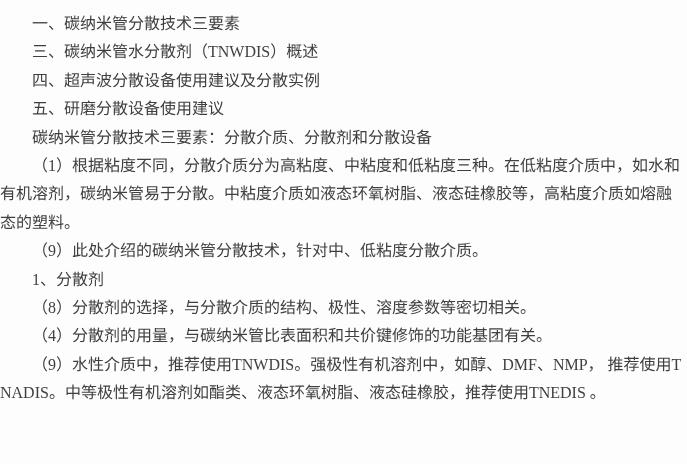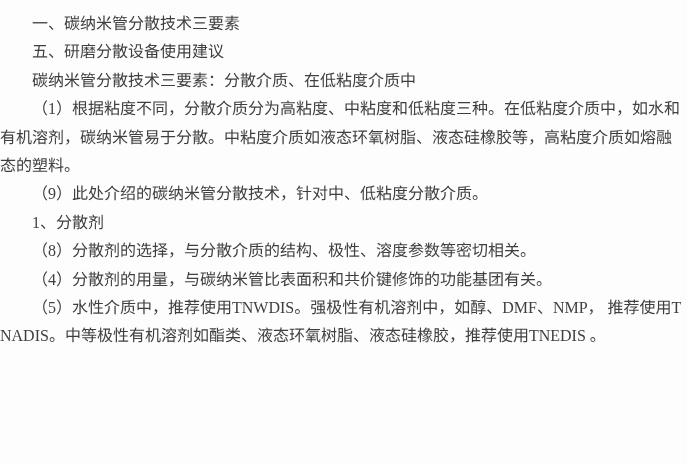--- a/index.html
+++ b/index.html
@@ -27,21 +27,23 @@
     padding: 0;
     text-indent: 2em;
     word-break: break-all;
   }
 </style>
 </head>
 <body>
 
 <main class="doc">
   <p>一、碳纳米管分散技术三要素</p>
+  <p>三、碳纳米管水分散剂（TNWDIS）概述</p>
+  <p>四、超声波分散设备使用建议及分散实例</p>
   <p>五、研磨分散设备使用建议</p>
-  <p>碳纳米管分散技术三要素：分散介质、在低粘度介质中</p>
+  <p>碳纳米管分散技术三要素：分散介质、分散剂和分散设备</p>
   <p>（1）根据粘度不同，分散介质分为高粘度、中粘度和低粘度三种。在低粘度介质中，如水和有机溶剂，碳纳米管易于分散。中粘度介质如液态环氧树脂、液态硅橡胶等，高粘度介质如熔融态的塑料。</p>
   <p>（9）此处介绍的碳纳米管分散技术，针对中、低粘度分散介质。</p>
   <p>1、分散剂</p>
   <p>（8）分散剂的选择，与分散介质的结构、极性、溶度参数等密切相关。</p>
   <p>（4）分散剂的用量，与碳纳米管比表面积和共价键修饰的功能基团有关。</p>
-  <p>（5）水性介质中，推荐使用TNWDIS。强极性有机溶剂中，如醇、DMF、NMP， 推荐使用TNADIS。中等极性有机溶剂如酯类、液态环氧树脂、液态硅橡胶，推荐使用TNEDIS 。</p>
+  <p>（9）水性介质中，推荐使用TNWDIS。强极性有机溶剂中，如醇、DMF、NMP， 推荐使用TNADIS。中等极性有机溶剂如酯类、液态环氧树脂、液态硅橡胶，推荐使用TNEDIS 。</p>
 </main>
 
 </body></html>

